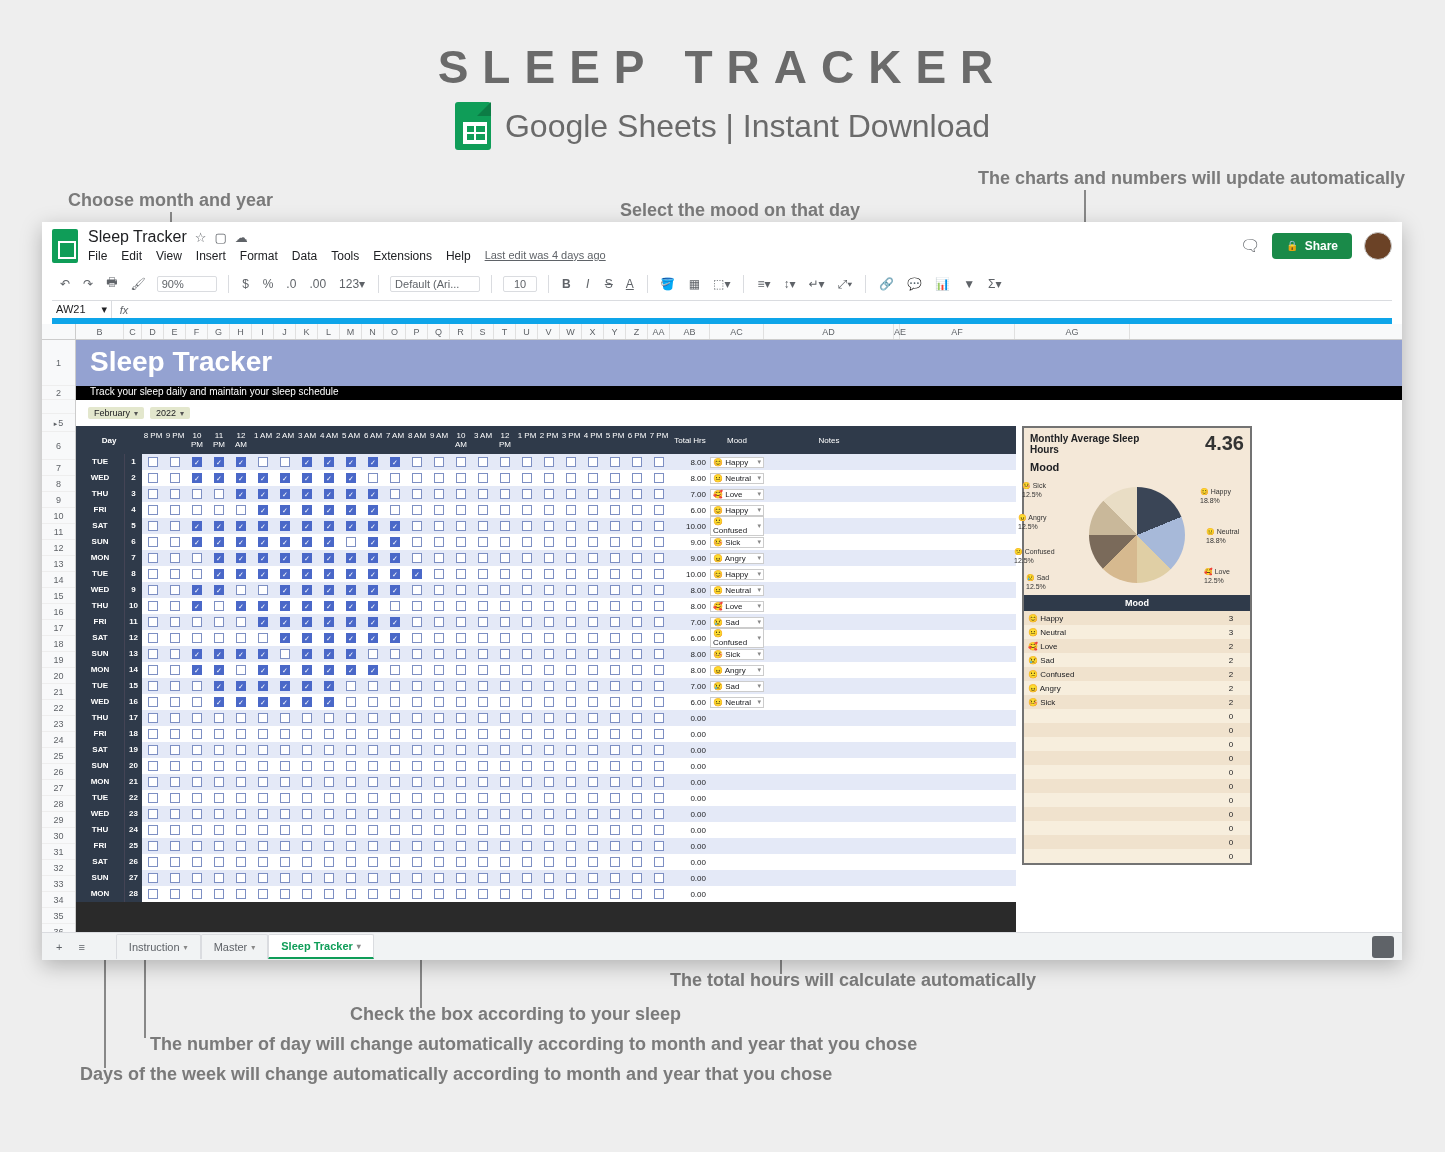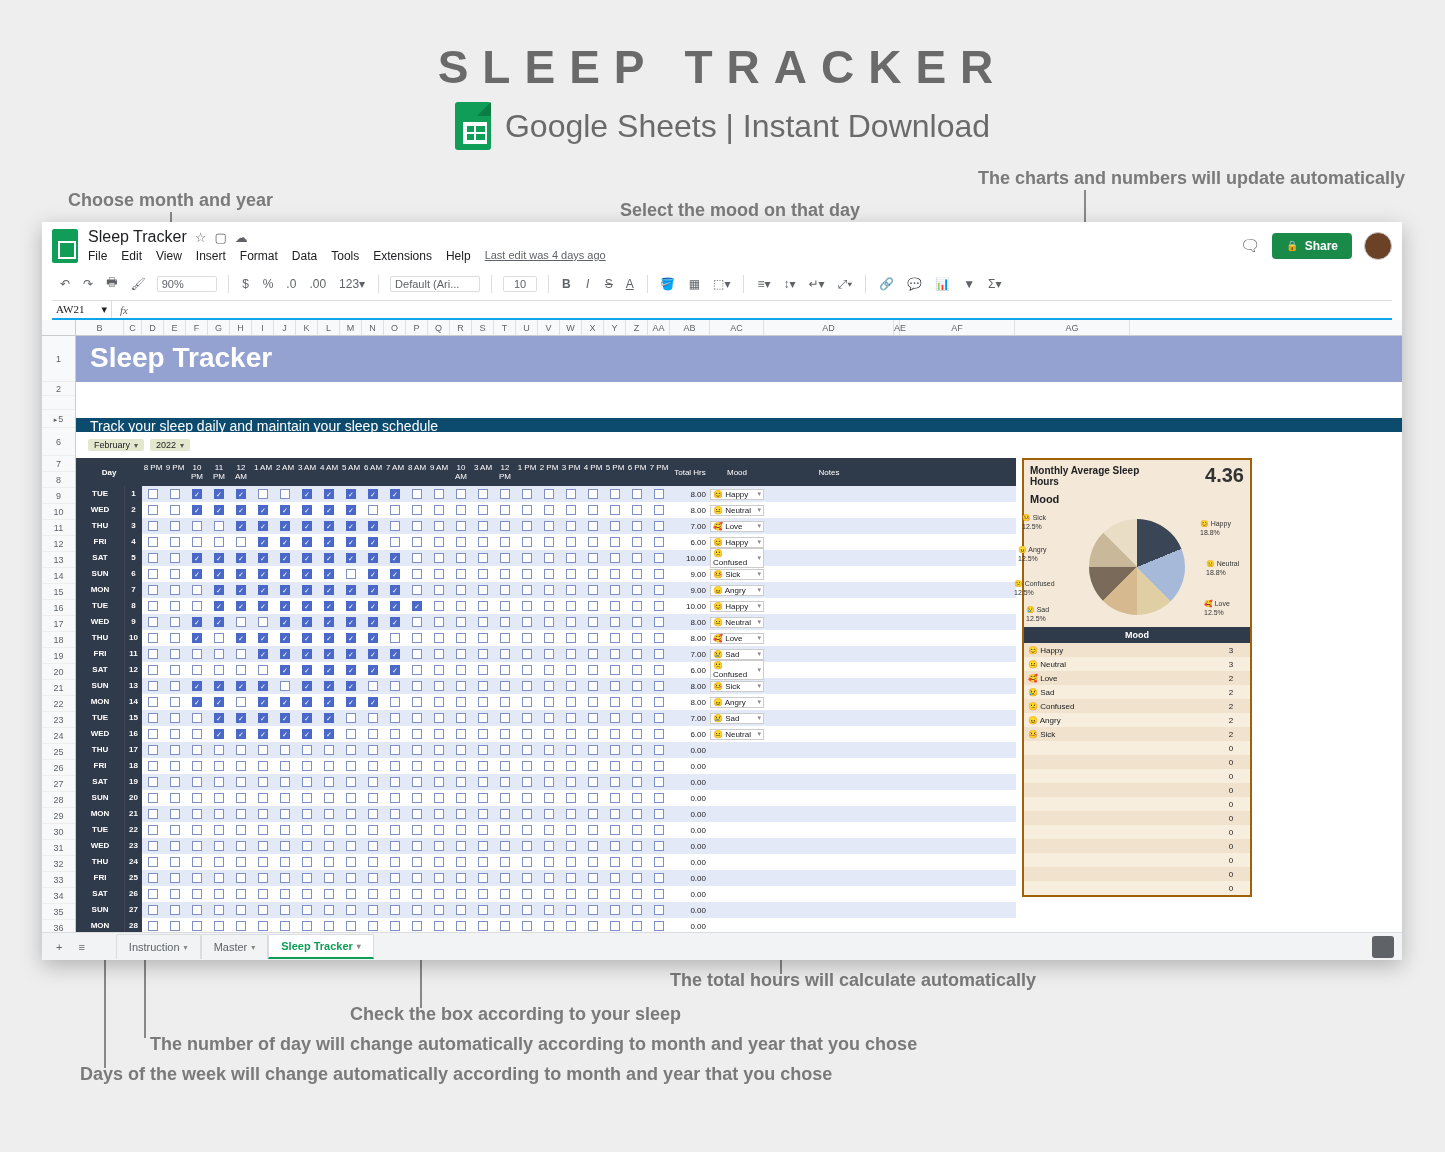--- a/index.html
+++ b/index.html
@@ -136,21 +136,21 @@
     color:#5f6368; font-size:12px;
     margin-top:4px;
   }
   .toolbar .sep { width:1px; height:18px; background:#dadce0; margin:0 2px;}
   .tb-item { cursor:pointer; padding:1px 2px; min-width:12px; text-align:center;}
   .tb-sel {
     border:1px solid #dadce0; padding:1px 4px; border-radius:2px;
     min-width:60px; text-align:left; font-size:11px;
   }
 
-  .fx-row { display:flex; align-items:center; border-bottom:2px solid #0ea5e9;font-family:Liberation Serif, serif; }
+  .fx-row { display:flex; align-items:center; border-bottom:6px solid #0ea5e9; }
   .namebox {
     width:60px; border-right:1px solid #dadce0; padding:2px 4px;
     font-size:11px; display:flex; justify-content:space-between;
   }
   .fx-label { width:24px; text-align:center; font-style:italic; color:#5f6368;}
   .fx-input { flex:1; padding:2px 4px; font-size:11px;}
 
   
   .col-headers {
     display:flex; height:16px; border-bottom:1px solid #ccc;
@@ -182,22 +182,22 @@
     background:#fff;
   }
 
   
   .tracker-title-row {
     height:46px; background:#94a2d1; color:#fff;
     padding:6px 14px;
     font-size:28px; font-weight:700;
   }
   .tracker-sub-row {
-    height:14px; background:#0c4a6e; color:#fff;
-    padding:0 14px; font-size:14px;margin-top:36px;
+    height:14px; background:#000000; color:#fff;
+    padding:0 14px; font-size:10px;
   }
   .dropdown-row {
     height:26px; background:#fff; padding:2px 12px;
     display:flex; gap:6px; align-items:center;
   }
   .pill {
     background:#e3e7cd; font-size:9px; padding:1px 6px;
     border-radius:2px; display:flex; gap:4px; align-items:center;
   }
   .pill::after { content:"▾"; font-size:8px; color:#555;}
@@ -236,21 +236,21 @@
   .cb.chk { background:#4a68c8; border-color:#4a68c8;}
   .cb.chk::after { content:"✓"; color:#fff; font-size:7px; line-height:7px;}
   .cell-total { width:40px; text-align:right; padding-right:4px;}
   .cell-mood { width:54px; text-align:left; padding-left:2px; display:flex; align-items:center; gap:2px; position:relative; border:1px solid transparent;}
   .cell-mood.has { border:1px solid #ccc; background:#fff;}
   .cell-mood .dd { margin-left:auto; margin-right:2px; color:#888; font-size:7px;}
   .cell-notes { width:130px;}
 
   
   .side-panel {
-    border:2px solid #a16207;
+    border:2px solid #737373;
     background:#f4e8d8;
     font-size:9px;
   }
   .side-head {
     display:flex; align-items:center; padding:4px 6px;
     background:#f4e8d8;
   }
   .side-head-label { font-weight:700; font-size:10px; width:130px;}
   .side-head-val { font-size:20px; font-weight:700; color:#333; margin-left:auto;}
   .side-mood-title { font-weight:700; padding:2px 6px; font-size:11px;}

